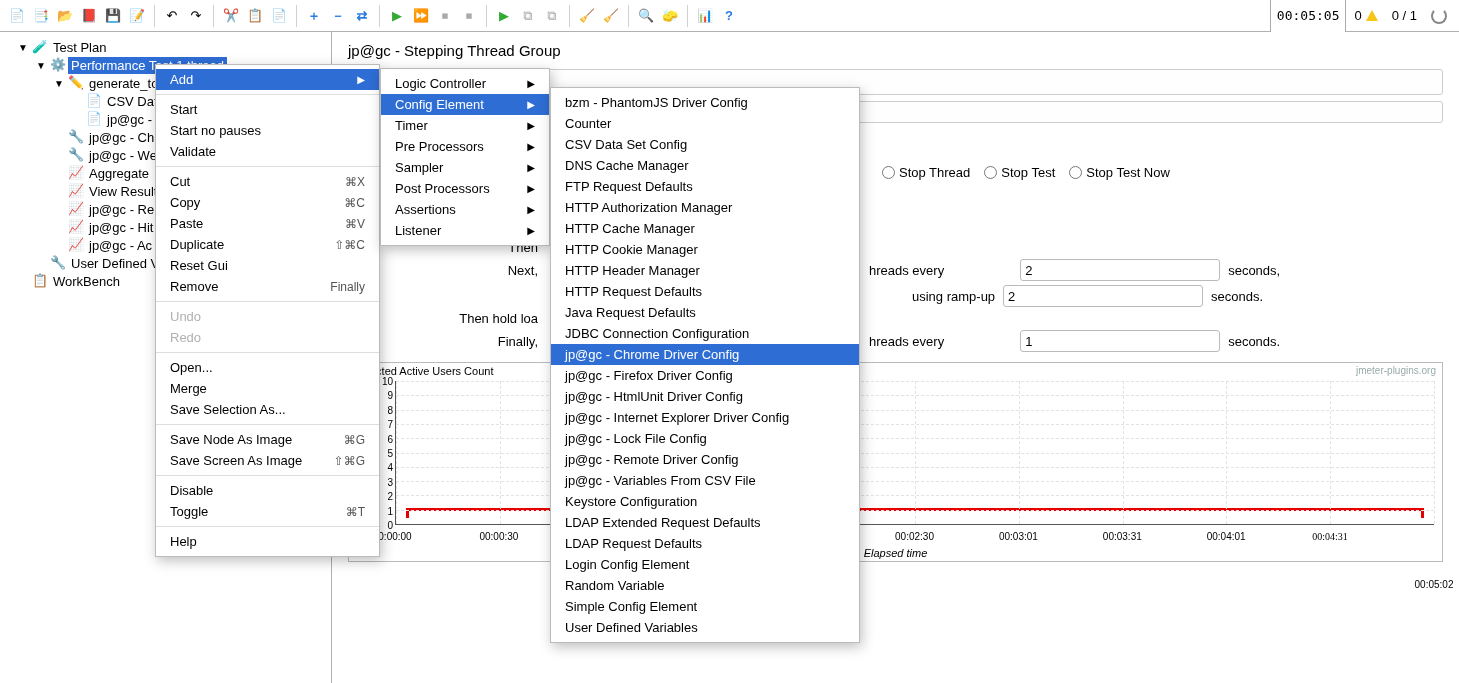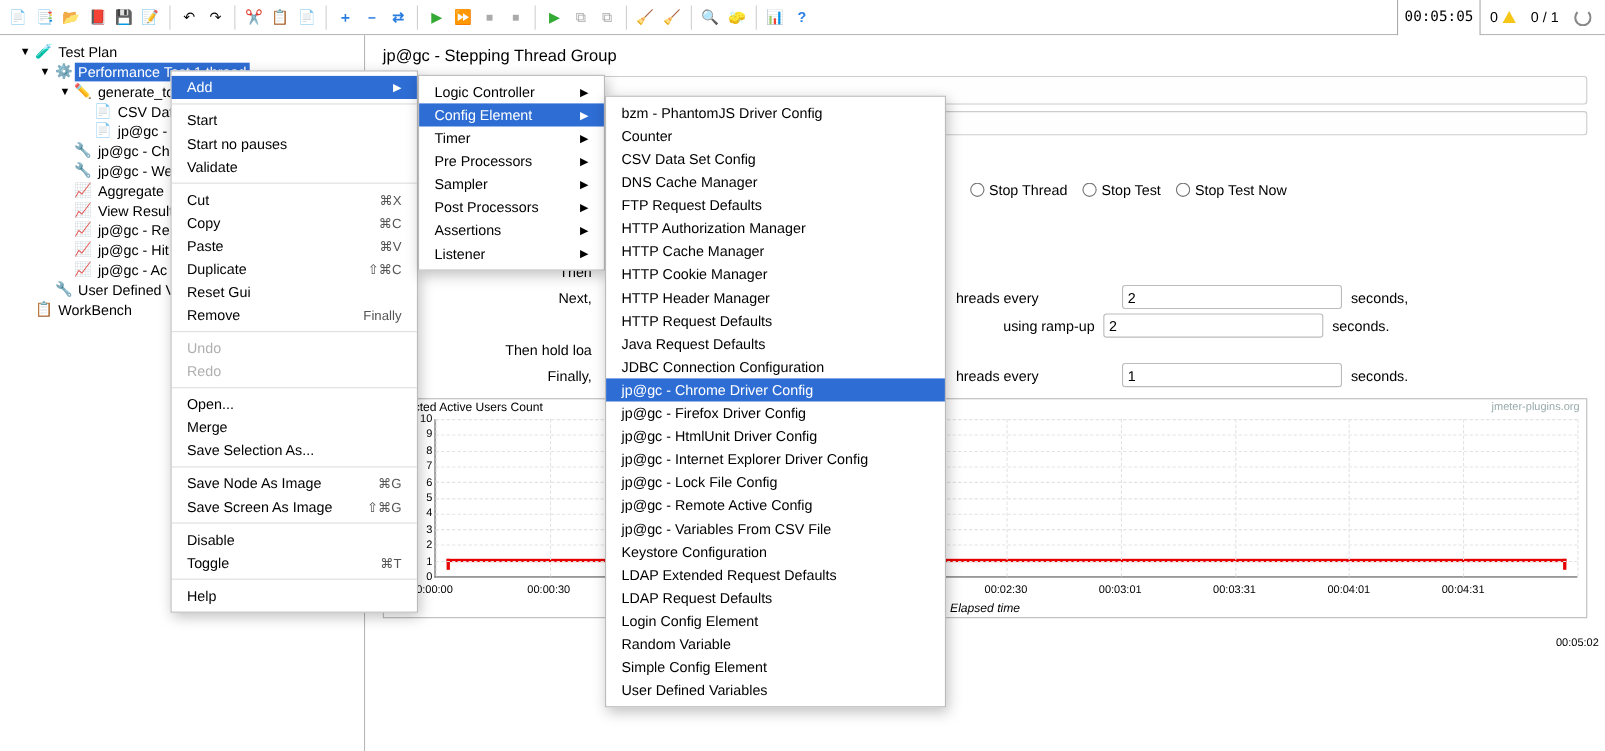--- a/index.html
+++ b/index.html
@@ -286,21 +286,21 @@
       <div class="xticks" id="xticks">
           <span style="left: 0%;">0:00:00</span>
           <span style="left: 10%;">00:00:30</span>
           <span style="left: 20%;">00:01:00</span>
           <span style="left: 30%;">00:01:30</span>
           <span style="left: 40%;">00:02:00</span>
           <span style="left: 50%;">00:02:30</span>
           <span style="left: 60%;">00:03:01</span>
           <span style="left: 70%;">00:03:31</span>
           <span style="left: 80%;">00:04:01</span>
-          <span style="left: 90%;">00:04:31</span>
+          <span style="left: 90%; font-family: Liberation Serif, serif;">00:04:31</span>
           <span style="left: 100%; margin-top: 48px;">00:05:02</span>
         </div>
       <div class="xlabel">Elapsed time</div>
     </div>
   </div>
 </div>
 
 <div class="menu" id="menu-main" style="left:155px;top:64px;width:225px;">
     <div class="mi hl">
       <span>Add</span>
@@ -470,21 +470,21 @@
     <div class="mi">
       <span>jp@gc - HtmlUnit Driver Config</span>
     </div>
     <div class="mi">
       <span>jp@gc - Internet Explorer Driver Config</span>
     </div>
     <div class="mi">
       <span>jp@gc - Lock File Config</span>
     </div>
     <div class="mi">
-      <span>jp@gc - Remote Active Config</span>
+      <span>jp@gc - Remote Driver Config</span>
     </div>
     <div class="mi">
       <span>jp@gc - Variables From CSV File</span>
     </div>
     <div class="mi">
       <span>Keystore Configuration</span>
     </div>
     <div class="mi">
       <span>LDAP Extended Request Defaults</span>
     </div>

